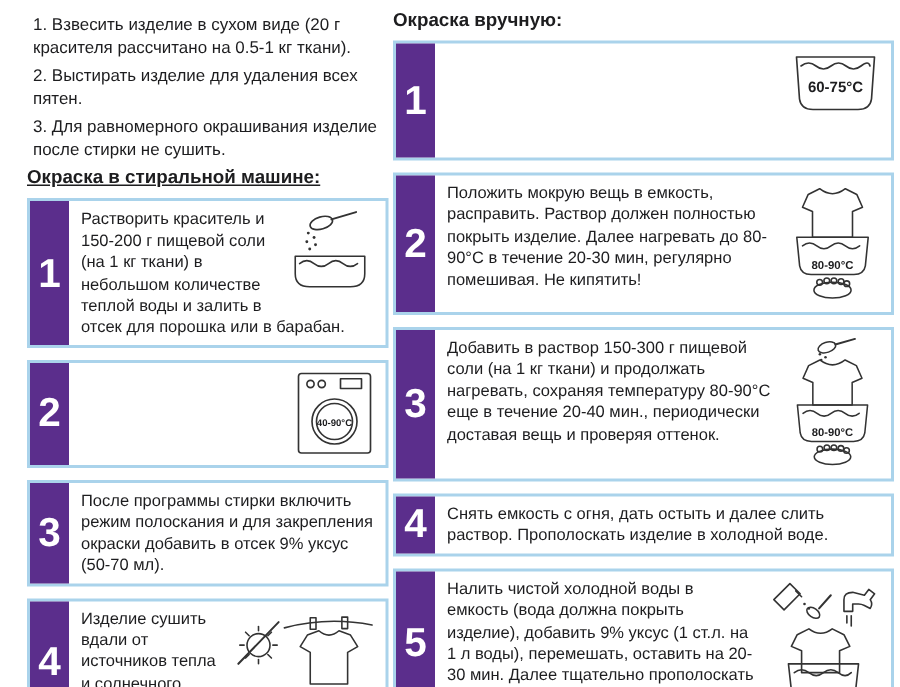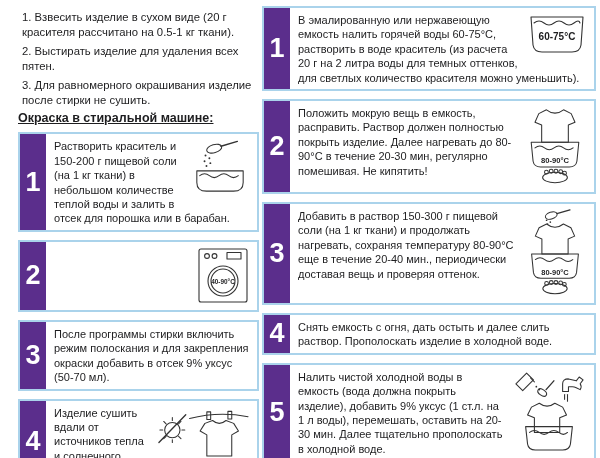--- a/index.html
+++ b/index.html
@@ -109,32 +109,32 @@
           <path class="thin" d="M58,15 q7,6 14,0 l8,3 l5,8 l-7,4 l0,22 l-26,0 l0,-22 l-7,-4 l5,-8 z"></path>
         </svg>
       </span>
       <span>Изделие сушить вдали от источников тепла и солнечного света.</span>
     </div>
   </div>
 
 </div>
 
 <div class="col col-right">
+  <p class="sec-title" style="margin-bottom:7px">Окраска вручную:</p>
 
   <div class="step r1">
     <div class="num">1</div>
     <div class="content">
       <span class="icon">
         <svg width="58" height="42" viewBox="0 0 58 42">
           <path class="thin" d="M3,4 L55,4 L53,32 Q52,39 44,39 L14,39 Q6,39 5,32 Z"></path>
           <path class="thin" d="M6,10 q5,-4 10,0 t10,0 t10,0 t10,0 t6,0"></path>
           <text class="temp" x="29" y="27" font-size="10" text-anchor="middle">60-75°C</text>
         </svg>
       </span>
-      <span>В эмалированную или нержавеющую емкость налить горячей воды 60-75°C, растворить в воде краситель (из расчета 20 г на 2 литра воды для темных оттенков, для светлых количество красителя можно уменьшить).</span>
     </div>
   </div>
 
   <div class="step r2">
     <div class="num">2</div>
     <div class="content">
       <span class="icon">
         <svg width="62" height="80" viewBox="0 0 62 84">
           <path class="thin" d="M22,4 q9,7 18,0 l8,4 l4,9 l-7,3 l0,18 l-28,0 l0,-18 l-7,-3 l4,-9 z"></path>
           <path class="thin" d="M6,38 L56,38 L54,58 Q53,64 46,64 L16,64 Q9,64 8,58 Z"></path>

